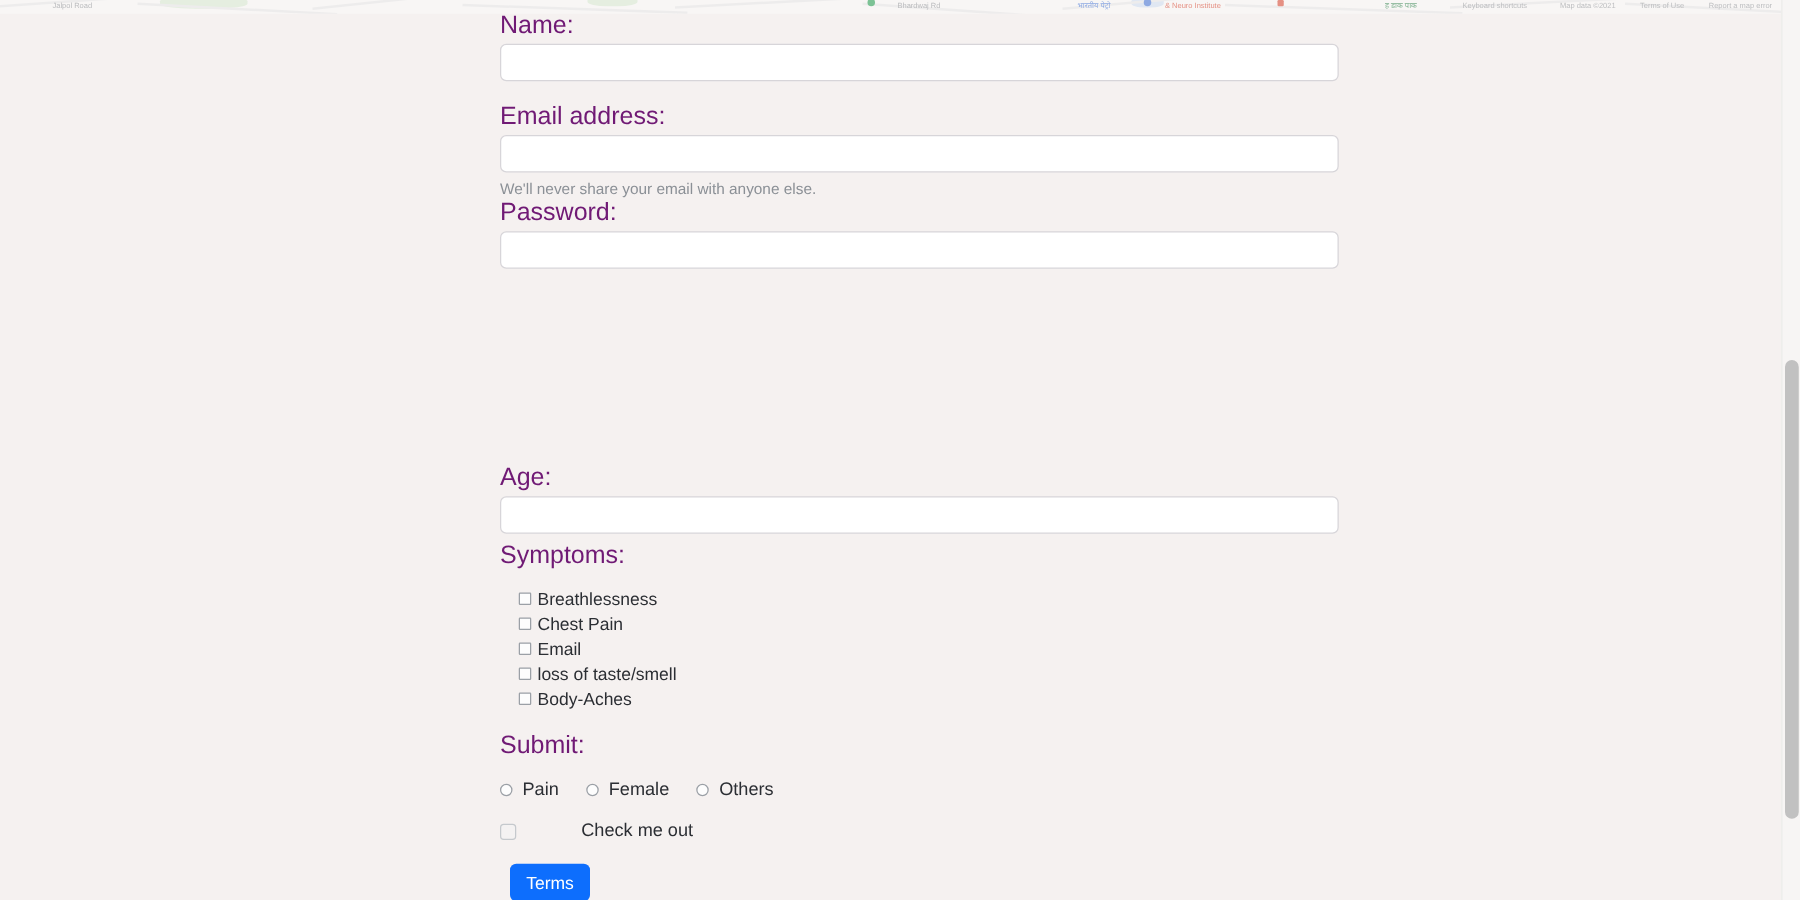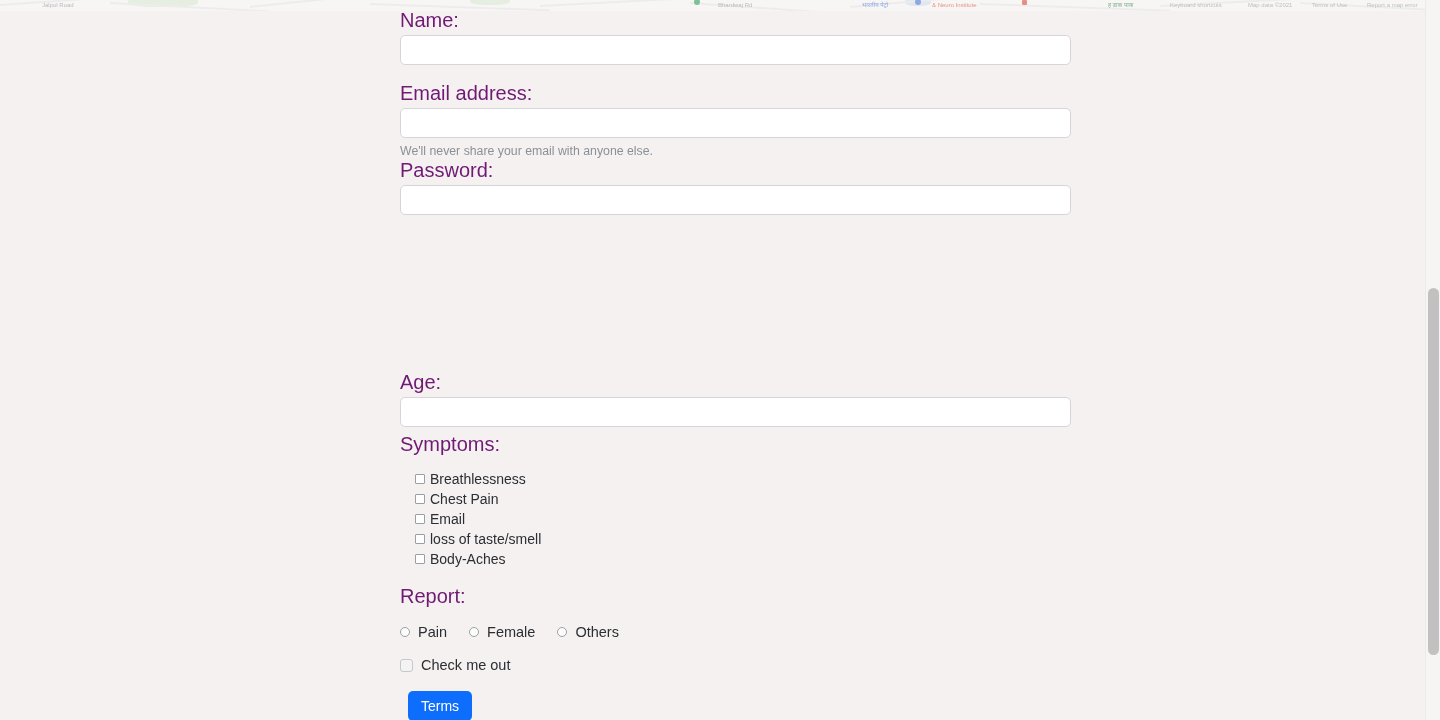--- a/index.html
+++ b/index.html
@@ -314,39 +314,39 @@
       <input type="checkbox" id="sym3" style="">
       <label for="sym3">loss of taste/smell</label>
     </div>
     <div class="symptom-row">
       <input type="checkbox" id="sym4" style="">
       <label for="sym4">Body-Aches</label>
     </div>
   </div>
 
   <div class="field-block" style="top:576px;">
-    <label class="form-label">Report:</label>
+    <label class="form-label">Submit:</label>
   </div>
 
   <div class="gender-row" style="top:611px;">
     <div class="gender-item">
       <input type="radio" name="gender" id="gen0" style="">
       <label for="gen0">Pain</label>
     </div>
     <div class="gender-item">
       <input type="radio" name="gender" id="gen1" style="">
       <label for="gen1">Female</label>
     </div>
     <div class="gender-item">
       <input type="radio" name="gender" id="gen2" style="">
       <label for="gen2">Others</label>
     </div>
   </div>
 
-  <div class="check-row" style="top:644px;">
+  <div class="check-row" style="top:644px;gap:44px;">
     <input type="checkbox" id="chk-terms" style="">
     <label for="chk-terms">Check me out</label>
   </div>
 
   <button id="submit-button" style="top:680px;" type="submit">Terms</button>
 </div>
 
 <div id="scrollbar-track">
   <div id="scrollbar-thumb" style="top: 288px; height: 367px; background: rgb(193, 193, 193);"></div>
 </div>

